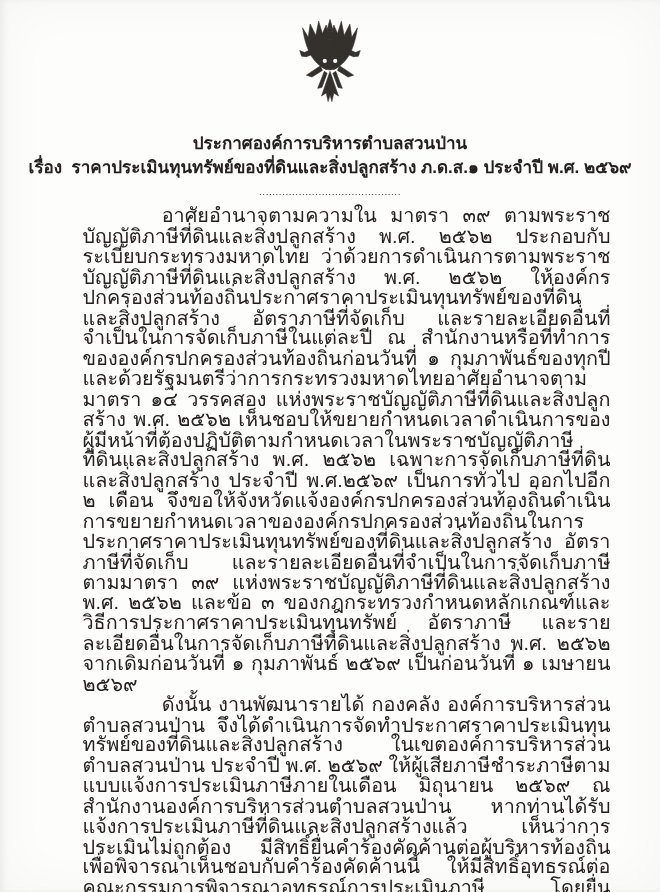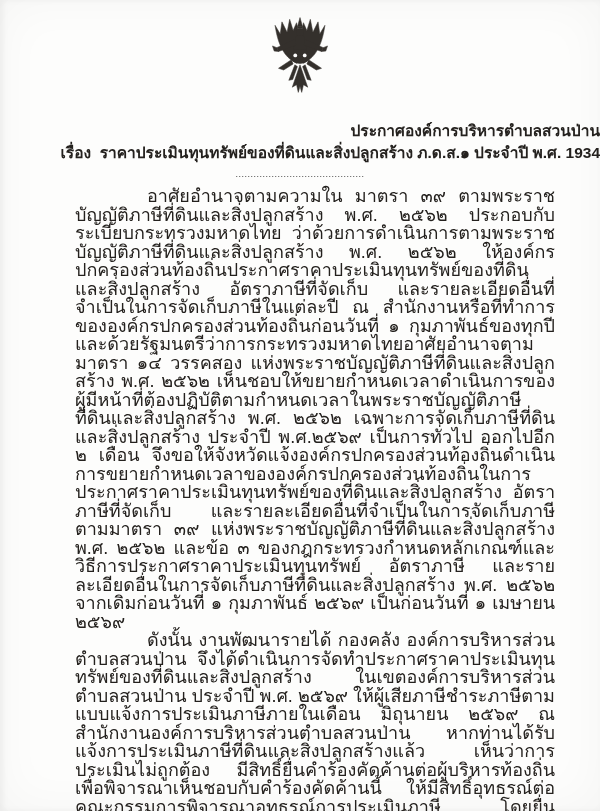--- a/index.html
+++ b/index.html
@@ -11,21 +11,21 @@
     box-shadow:inset 0 0 50px rgba(0,0,0,0.035), inset 3px 0 6px rgba(0,0,0,0.05);
     font-family:"Liberation Sans","DejaVu Sans",sans-serif;
     color:#24211e;
     overflow:hidden;
     box-sizing:border-box;
     padding-top:14px;
   }
   .emblem-wrap{width:100%;text-align:center;height:102px;}
   .emblem-wrap svg{width:86px;height:100px;}
   .title-block{text-align:center;margin-top:4px;}
-  .title-line{font-size:15.5px;font-weight:bold;line-height:22px;white-space:pre-wrap;text-align:right;}
+  .title-line{font-size:15.5px;font-weight:bold;line-height:22px;white-space:pre-wrap;}
   .divider{margin-top:5px;text-align:center;font-size:9px;letter-spacing:0.5px;color:#3a3a3a;line-height:10px;}
   .doc-body{margin:8px 45px 0 75px;font-size:18px;line-height:18.5px;text-align:justify;}
   .para{margin:0;text-indent:72px;}
   .closing{margin:11px 0 0 0;text-indent:72px;text-align:left;}
 </style>
 </head>
 <body>
 
 <div class="page">
 
@@ -60,21 +60,21 @@
         <path d="M44 56 L37 74 L41.5 73 L47 58 Z"></path>
         <path d="M56 56 L63 74 L58.5 73 L53 58 Z"></path>
 
         <path d="M50 56 L41 82 L46 79 L48 88 L50 81 L52 88 L54 79 L59 82 Z"></path>
       </g>
     </svg>
   </div>
 
   <div class="title-block">
     <div class="title-line">ประกาศองค์การบริหารตำบลสวนป่าน</div>
-    <div class="title-line">เรื่อง  ราคาประเมินทุนทรัพย์ของที่ดินและสิ่งปลูกสร้าง ภ.ด.ส.๑ ประจำปี พ.ศ. 1934</div>
+    <div class="title-line">เรื่อง  ราคาประเมินทุนทรัพย์ของที่ดินและสิ่งปลูกสร้าง ภ.ด.ส.๑ ประจำปี พ.ศ. ๒๕๖๙</div>
     <div class="divider">...........................................</div>
   </div>
 
   <div class="doc-body">
     <p class="para">อาศัยอำนาจตามความใน มาตรา ๓๙ ตามพระราชบัญญัติภาษีที่ดินและสิ่งปลูกสร้าง พ.ศ. ๒๕๖๒ ประกอบกับระเบียบกระทรวงมหาดไทย ว่าด้วยการดำเนินการตามพระราชบัญญัติภาษีที่ดินและสิ่งปลูกสร้าง พ.ศ. ๒๕๖๒ ให้องค์กรปกครองส่วนท้องถิ่นประกาศราคาประเมินทุนทรัพย์ของที่ดินและสิ่งปลูกสร้าง อัตราภาษีที่จัดเก็บ และรายละเอียดอื่นที่จำเป็นในการจัดเก็บภาษีในแต่ละปี ณ สำนักงานหรือที่ทำการขององค์กรปกครองส่วนท้องถิ่นก่อนวันที่ ๑ กุมภาพันธ์ของทุกปี และด้วยรัฐมนตรีว่าการกระทรวงมหาดไทยอาศัยอำนาจตามมาตรา ๑๔ วรรคสอง แห่งพระราชบัญญัติภาษีที่ดินและสิ่งปลูกสร้าง พ.ศ. ๒๕๖๒ เห็นชอบให้ขยายกำหนดเวลาดำเนินการของผู้มีหน้าที่ต้องปฏิบัติตามกำหนดเวลาในพระราชบัญญัติภาษีที่ดินและสิ่งปลูกสร้าง พ.ศ. ๒๕๖๒ เฉพาะการจัดเก็บภาษีที่ดินและสิ่งปลูกสร้าง ประจำปี พ.ศ.๒๕๖๙ เป็นการทั่วไป ออกไปอีก ๒ เดือน จึงขอให้จังหวัดแจ้งองค์กรปกครองส่วนท้องถิ่นดำเนินการขยายกำหนดเวลาขององค์กรปกครองส่วนท้องถิ่นในการประกาศราคาประเมินทุนทรัพย์ของที่ดินและสิ่งปลูกสร้าง อัตราภาษีที่จัดเก็บ และรายละเอียดอื่นที่จำเป็นในการจัดเก็บภาษี ตามมาตรา ๓๙ แห่งพระราชบัญญัติภาษีที่ดินและสิ่งปลูกสร้าง พ.ศ. ๒๕๖๒ และข้อ ๓ ของกฎกระทรวงกำหนดหลักเกณฑ์และวิธีการประกาศราคาประเมินทุนทรัพย์ อัตราภาษี และรายละเอียดอื่นในการจัดเก็บภาษีที่ดินและสิ่งปลูกสร้าง พ.ศ. ๒๕๖๒ จากเดิมก่อนวันที่ ๑ กุมภาพันธ์ ๒๕๖๙ เป็นก่อนวันที่ ๑ เมษายน ๒๕๖๙</p>
     <p class="para">ดังนั้น งานพัฒนารายได้ กองคลัง องค์การบริหารส่วนตำบลสวนป่าน จึงได้ดำเนินการจัดทำประกาศราคาประเมินทุนทรัพย์ของที่ดินและสิ่งปลูกสร้าง ในเขตองค์การบริหารส่วนตำบลสวนป่าน ประจำปี พ.ศ. ๒๕๖๙ ให้ผู้เสียภาษีชำระภาษีตามแบบแจ้งการประเมินภาษีภายในเดือน มิถุนายน ๒๕๖๙ ณ สำนักงานองค์การบริหารส่วนตำบลสวนป่าน หากท่านได้รับแจ้งการประเมินภาษีที่ดินและสิ่งปลูกสร้างแล้ว เห็นว่าการประเมินไม่ถูกต้อง มีสิทธิ์ยื่นคำร้องคัดค้านต่อผู้บริหารท้องถิ่นเพื่อพิจารณาเห็นชอบกับคำร้องคัดค้านนี้ ให้มีสิทธิ์อุทธรณ์ต่อคณะกรรมการพิจารณาอุทธรณ์การประเมินภาษี โดยยื่นอุทธรณ์ต่อผู้บริหารท้องถิ่นในสามสิบวันนับแต่วันที่ได้รับแจ้งคำวินิจฉัยอุทธรณ์ ทั้งนี้ ตามมาตรา ๗๓ และมาตรา ๘๓ แห่งพระราชบัญญัติภาษีที่ดินและสิ่งปลูกสร้าง พ.ศ. ๒๕๖๒ โดยมีรายละเอียดตามบัญชีราคาประเมินทุนทรัพย์ ภ.ด.ส.๑ ที่แนบมาพร้อมนี้หากมีข้อสงสัย สอบถามได้ที่ งานพัฒนารายได้ กองคลัง องค์การบริหารส่วนตำบลสวนป่าน โทรศัพท์หมายเลข ๐๓๔-๙๐๐๒๗๓ ต่อ ๑๐๓ ในวันและเวลาราชการ</p>
     <p class="closing">จึงประกาศมาเพื่าการประเมั่วกัน</p>
   </div>
 
 </div>

